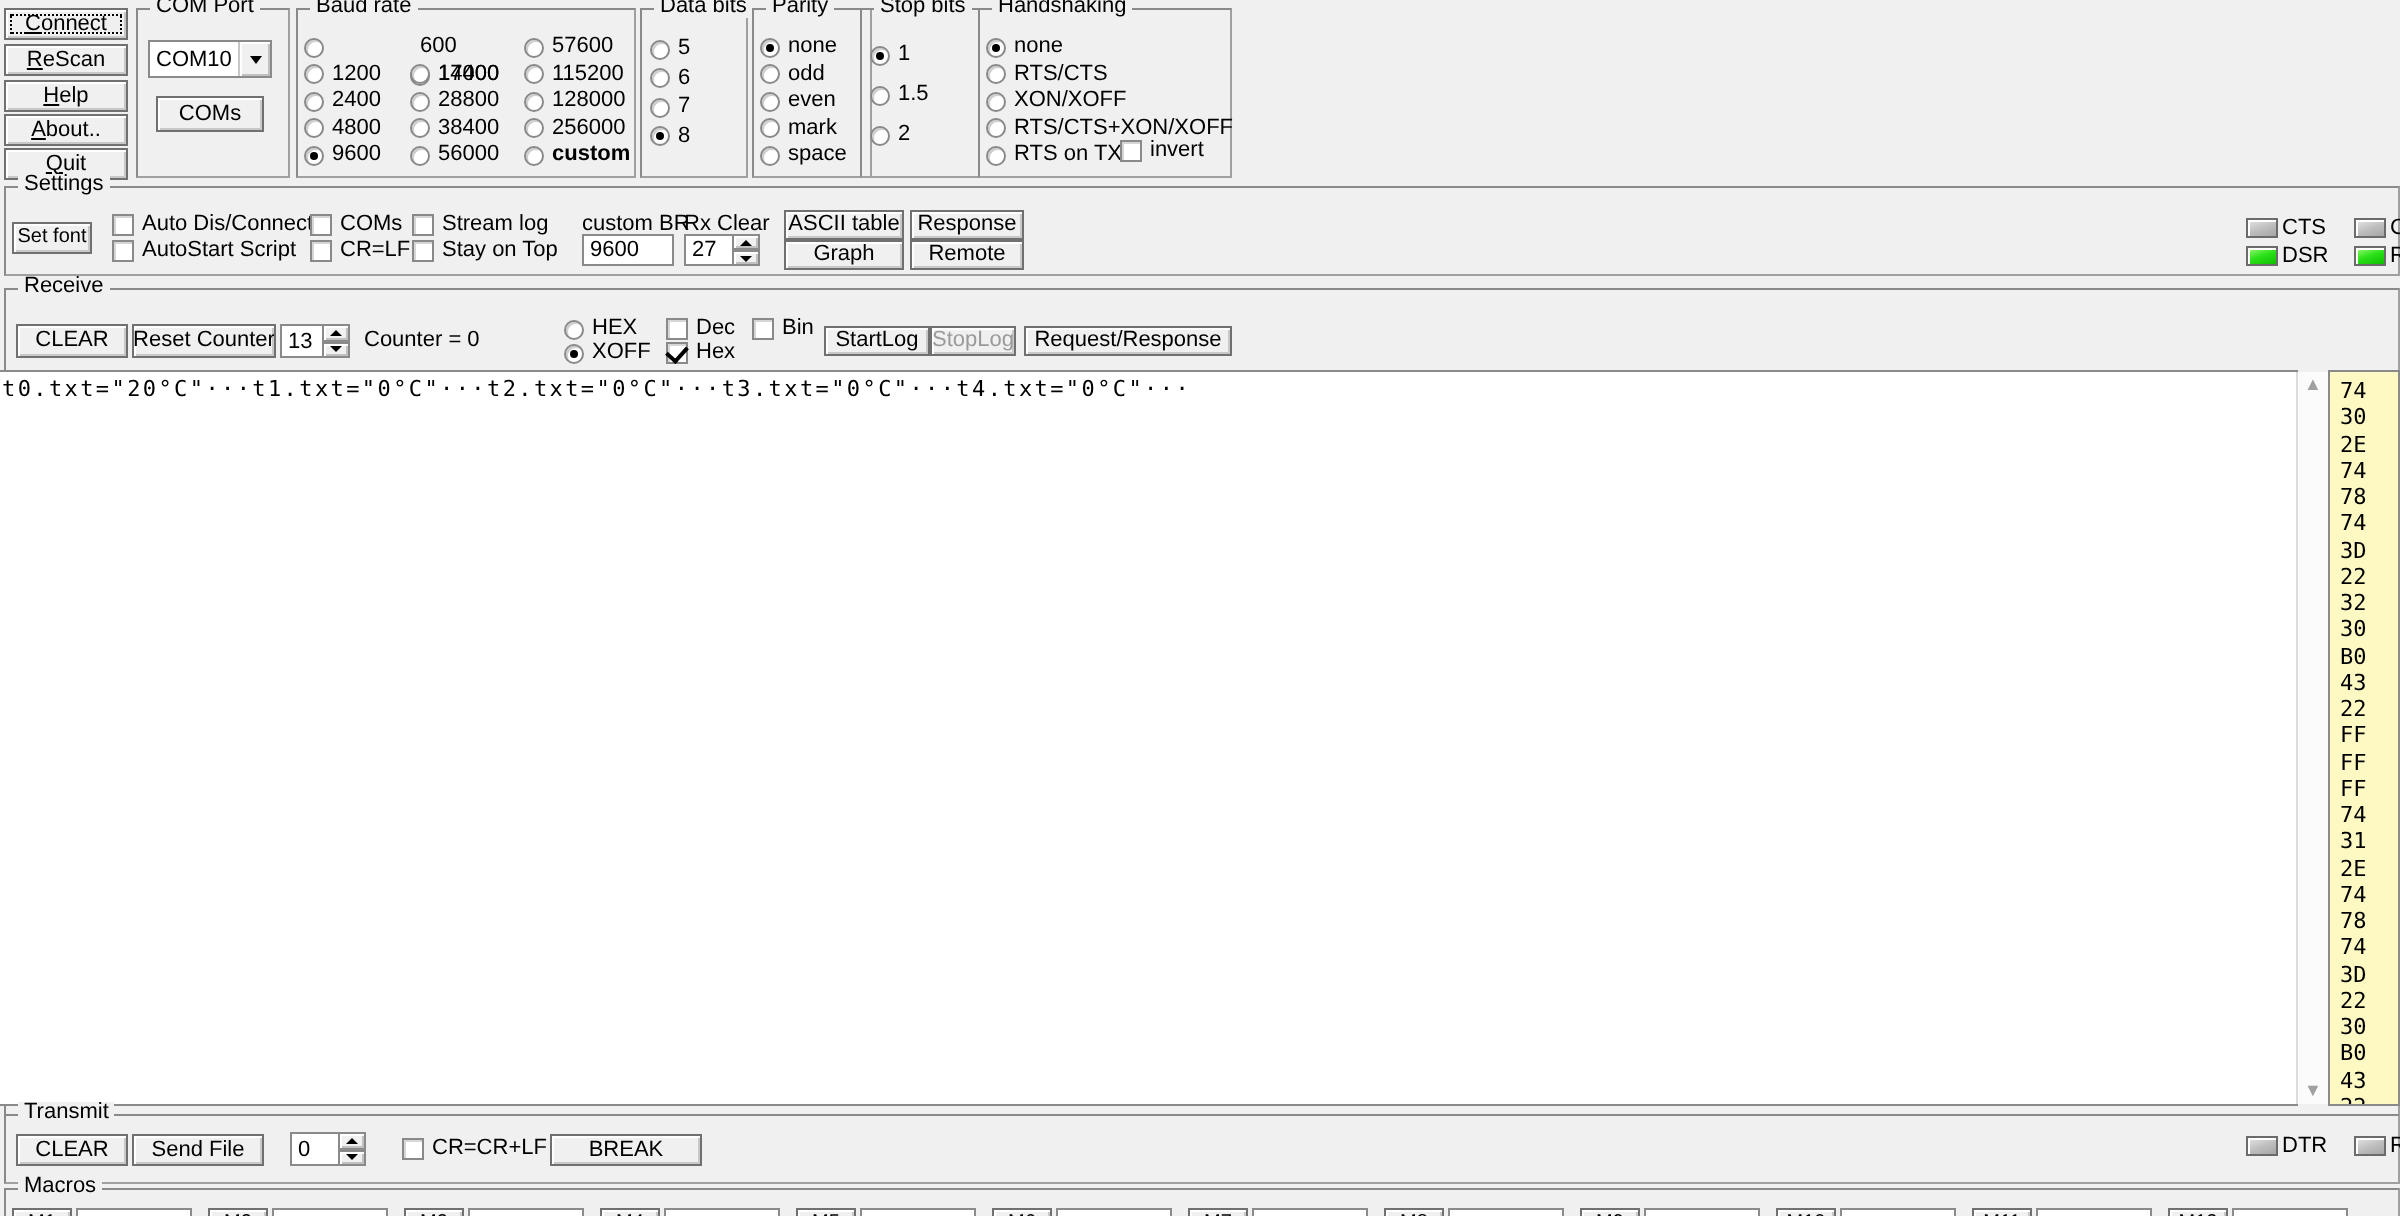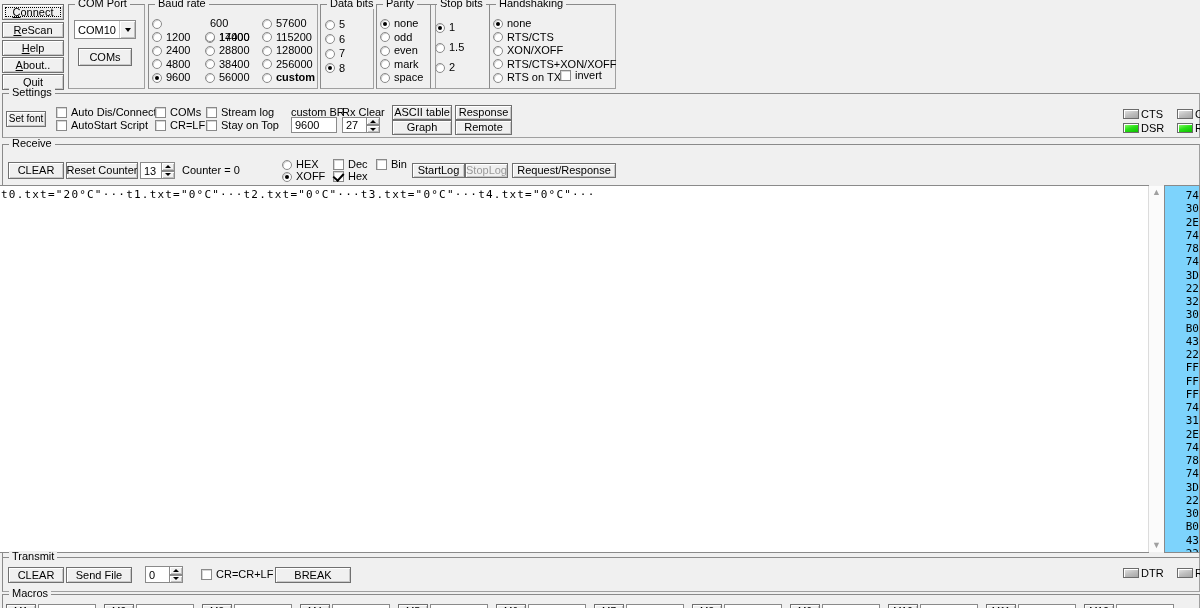--- a/index.html
+++ b/index.html
@@ -60,22 +60,22 @@
   .led{position:absolute;display:flex;align-items:center;font-size:11px;white-space:nowrap;}
   .led .bulb{width:16px;height:10px;border:1px solid #6b6b6b;box-sizing:border-box;
        margin-right:2px;flex:none;box-shadow:inset 1px 1px 0 #ffffff;}
   .led .bulb.off{background:linear-gradient(160deg,#e6e6e6 0%,#bdbdbd 55%,#a6a6a6 100%);}
   .led .bulb.on{background:linear-gradient(160deg,#9dfd7a 0%,#2ae018 50%,#0ec000 100%);}
   
   #terminal{position:absolute;background:#fff;border:1px solid #8a8a8a;box-sizing:border-box;
        overflow:hidden;}
   #termtext{font-family:"DejaVu Sans Mono","Liberation Mono",monospace;font-size:11px;
        line-height:13px;white-space:pre;padding:2px 0 0 1px;letter-spacing:1.2px;color:#000;}
-  #hexpane{position:absolute;background:#7dd3fc;border:1px solid #8a8a8a;box-sizing:border-box;
-       overflow:hidden;text-align:right;}
+  #hexpane{position:absolute;background:#fef9c3;border:1px solid #8a8a8a;box-sizing:border-box;
+       overflow:hidden;}
   #hexlist{font-family:"DejaVu Sans Mono","Liberation Mono",monospace;font-size:11px;
        line-height:13.25px;padding:3px 0 0 5px;color:#000;}
   
   .vsb{position:absolute;background:#fbfbfb;border-left:1px solid #dcdcdc;
        display:flex;flex-direction:column;justify-content:space-between;align-items:center;}
   .vsb .ar{font-size:9px;color:#a0a0a0;line-height:9px;padding:2px 0;}
 </style>
 </head>
 <body>
 

